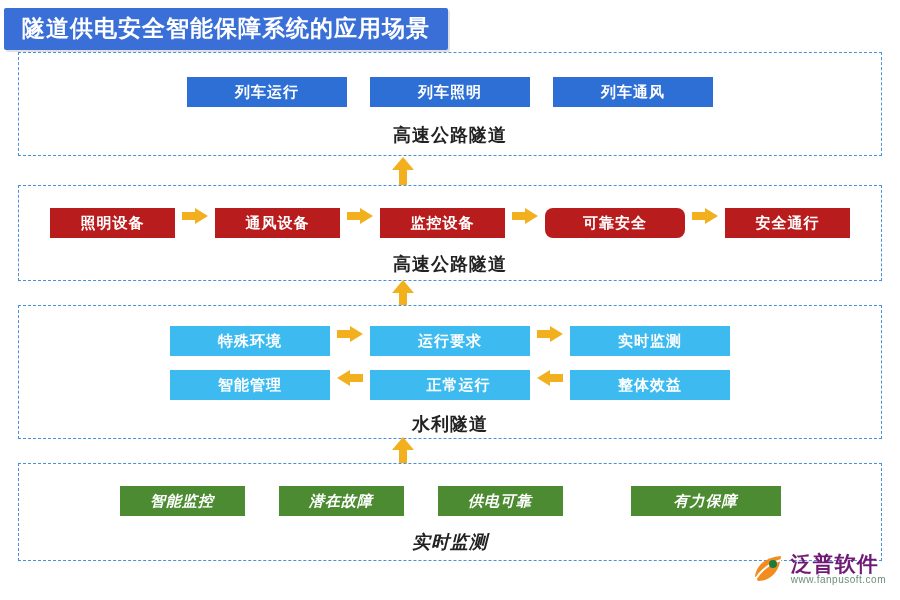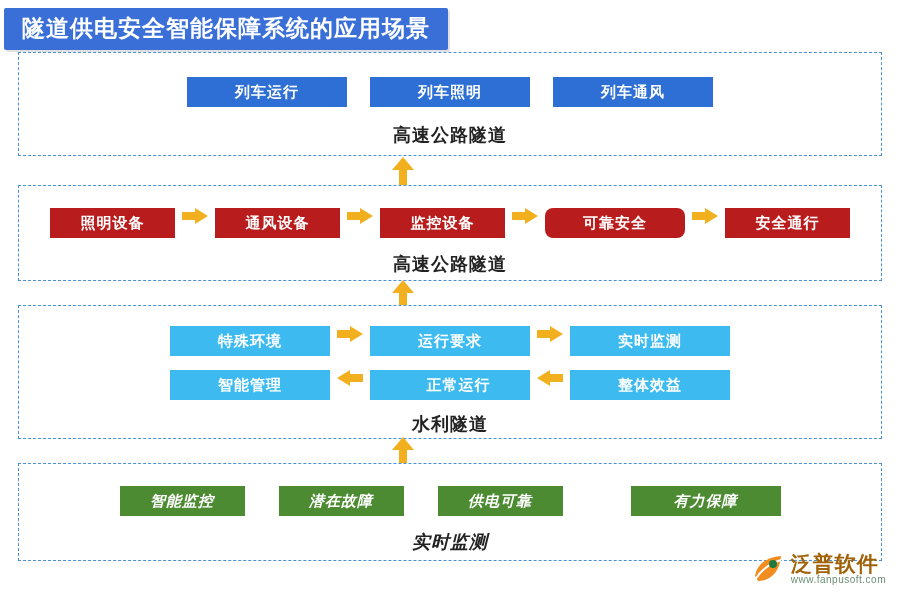--- a/index.html
+++ b/index.html
@@ -157,21 +157,21 @@
     position: relative;
   }
   .logo-text {
     display: flex;
     flex-direction: column;
     line-height: 1.05;
   }
   .logo-name {
     font-size: 21px;
     font-weight: bold;
-    color: #a16207;
+    color: #701a75;
     letter-spacing: 1px;
   }
   .logo-url {
     font-size: 10px;
     color: #6b8f76;
     letter-spacing: 0.5px;
   }
 </style>
 </head>
 <body>

